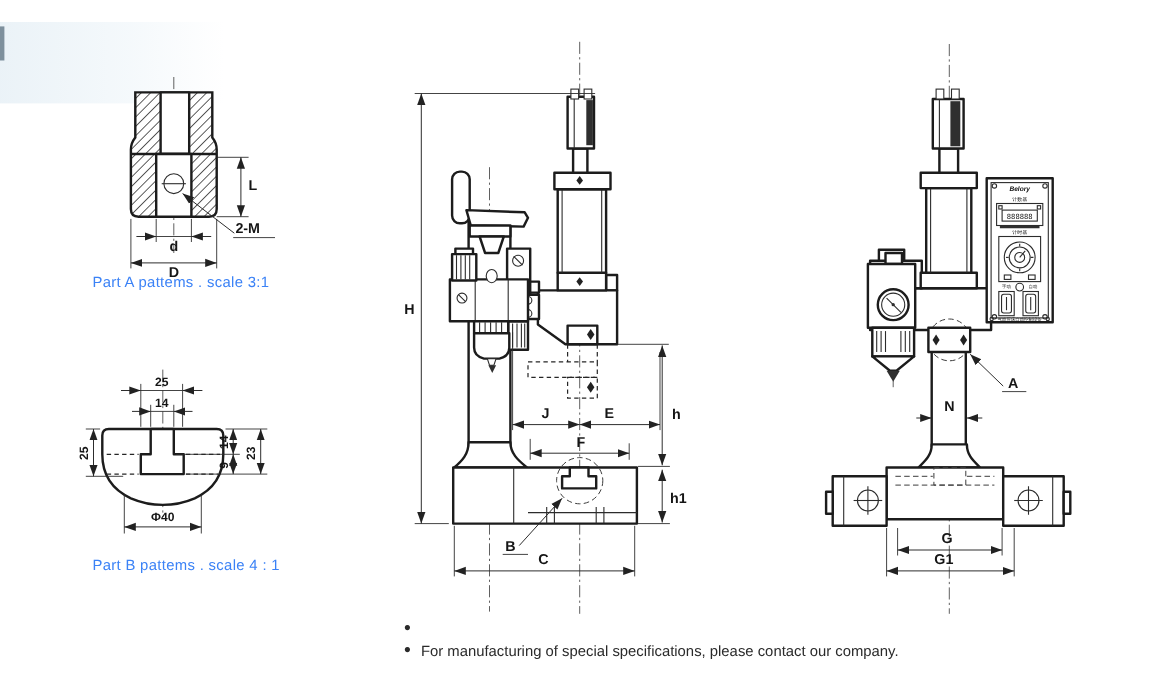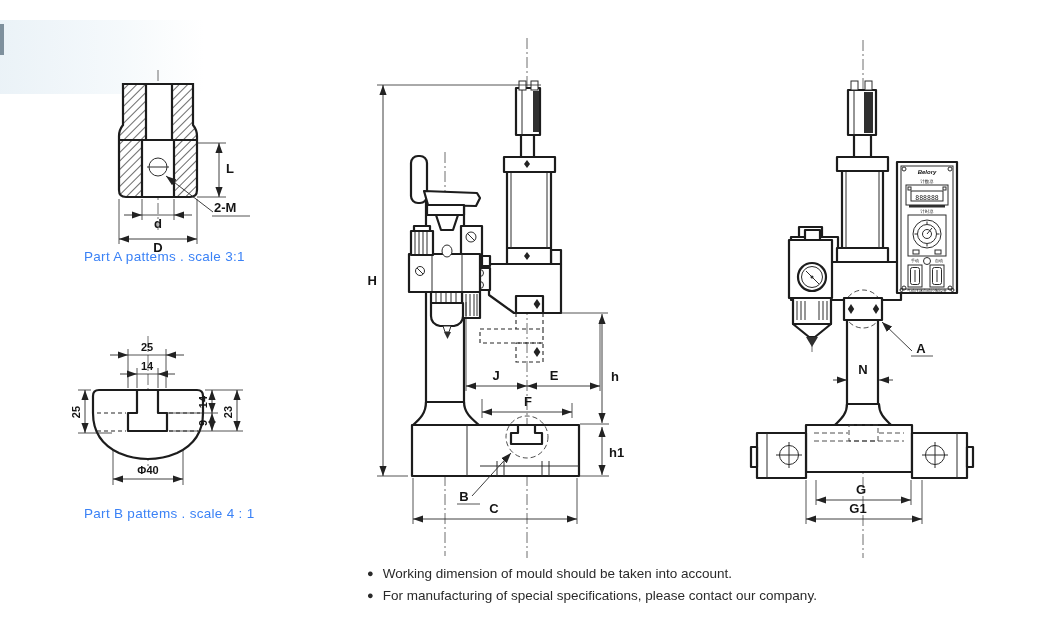--- a/index.html
+++ b/index.html
@@ -415,21 +415,20 @@
       </g>
     </g>
   </svg>
 
   <div class="caption" style="left:84px;top:249px">Part A pattems . scale 3:1</div>
   <div class="caption" style="left:84px;top:506px">Part B pattems . scale 4 : 1</div>
 
   <div class="notes" style="left:367px;top:566px">
     <div class="note-line">
       <span class="bullet">●</span>
-      <span>Working dimension of mould should be taken into account.</span>
     </div>
     <div class="note-line">
       <span class="bullet">●</span>
       <span>For manufacturing of special specifications, please contact our company.</span>
     </div>
   </div>
 
 </div>
 
 </body></html>

